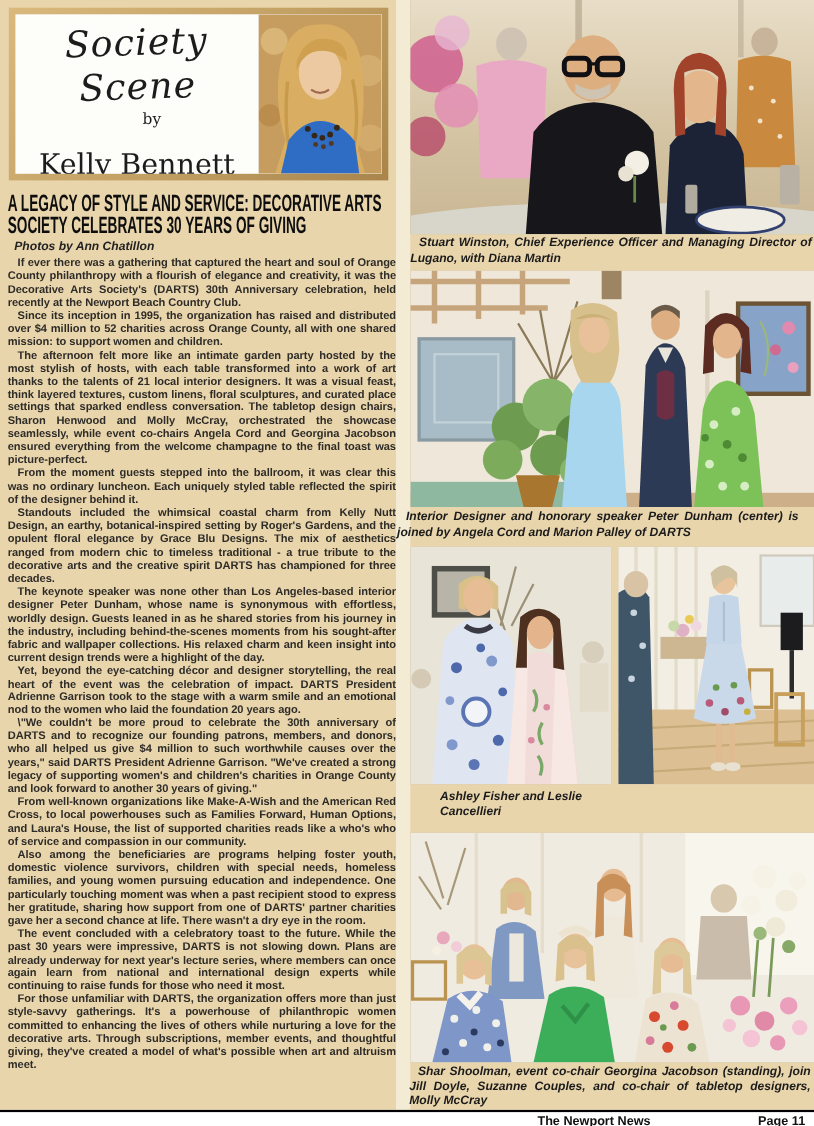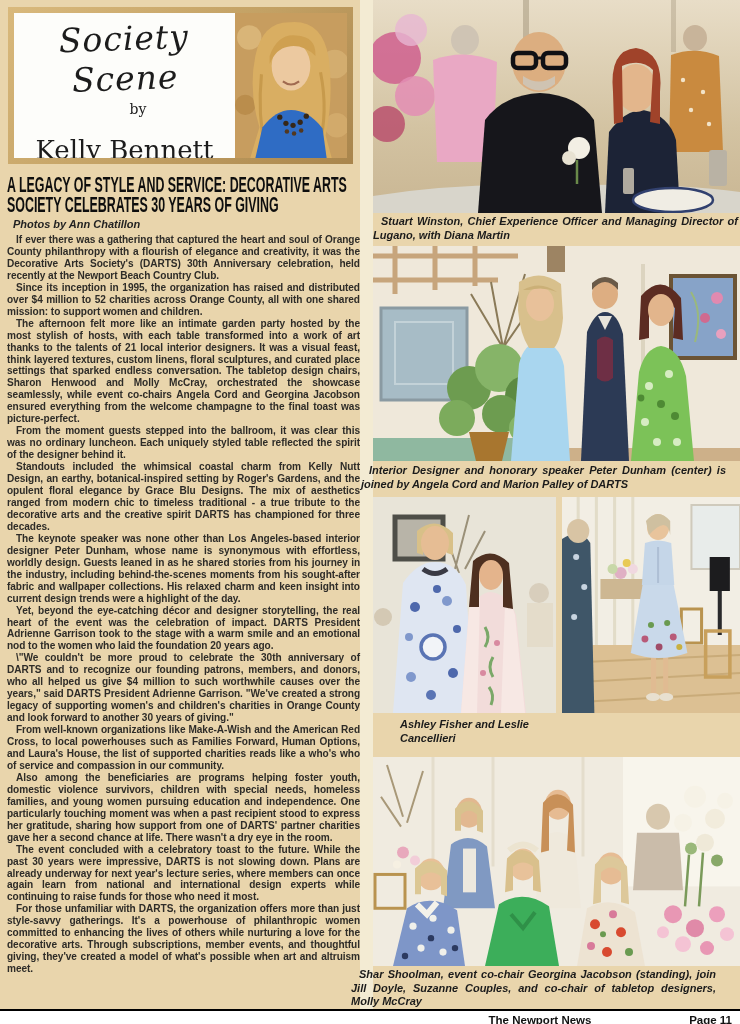--- a/index.html
+++ b/index.html
@@ -312,19 +312,19 @@
         <circle cx="248" cy="176" r="5" fill="#d84a30"></circle>
       <circle cx="234" cy="196" r="5" fill="#d84a30"></circle>
         <circle cx="240" cy="158" r="4" fill="#d87a9a"></circle>
       <circle cx="218" cy="190" r="4" fill="#d87a9a"></circle>
         <circle cx="256" cy="196" r="4" fill="#6a9a50"></circle>
       <circle cx="230" cy="178" r="3" fill="#6a9a50"></circle>
       <ellipse cx="238" cy="112" rx="14" ry="16" fill="#e6bc94"></ellipse>
       <path d="M222 108 Q238 90 254 110 L256 148 L248 146 L248 116 Q238 106 228 116 L228 146 L220 148 Z" fill="#ddc89a"></path>
     </svg>
   </div>
-  <div class="cap indent" style="left:351px;top:968px;width:365px;">Shar Shoolman, event co-chair Georgina Jacobson (standing), join Jill Doyle, Suzanne Couples, and co-chair of tabletop designers, Molly McCray</div>
+  <div class="cap indent" style="left:372px;top:968px;width:365px;">Shar Shoolman, event co-chair Georgina Jacobson (standing), join Jill Doyle, Suzanne Couples, and co-chair of tabletop designers, Molly McCray</div>
 
   <div class="footer">
     <span class="pub">The Newport News</span>
     <span class="pageno">Page 11</span>
   </div>
 </div>
 
 </body></html>

